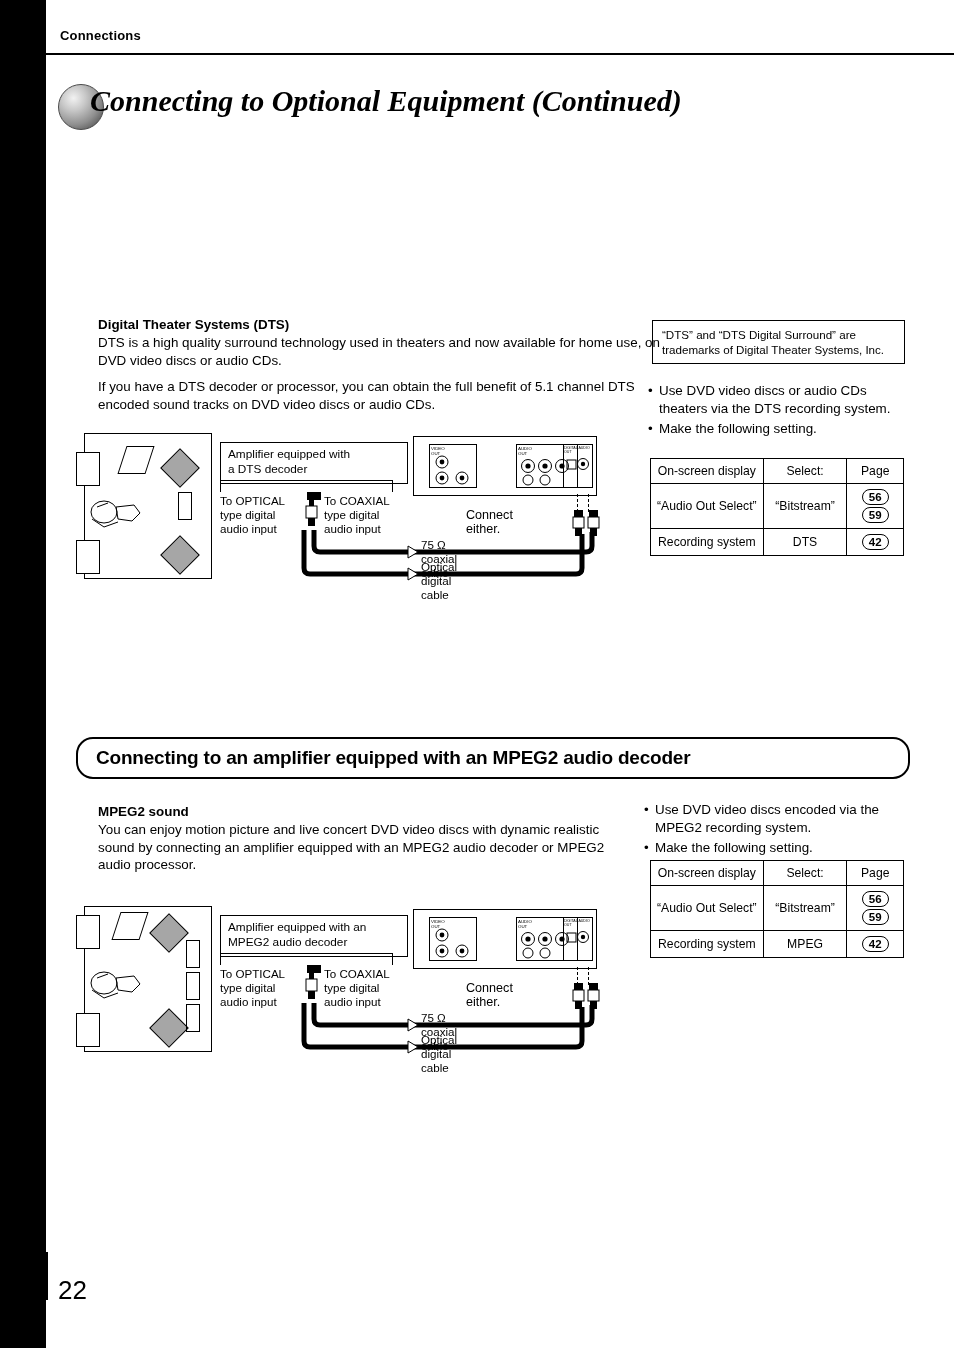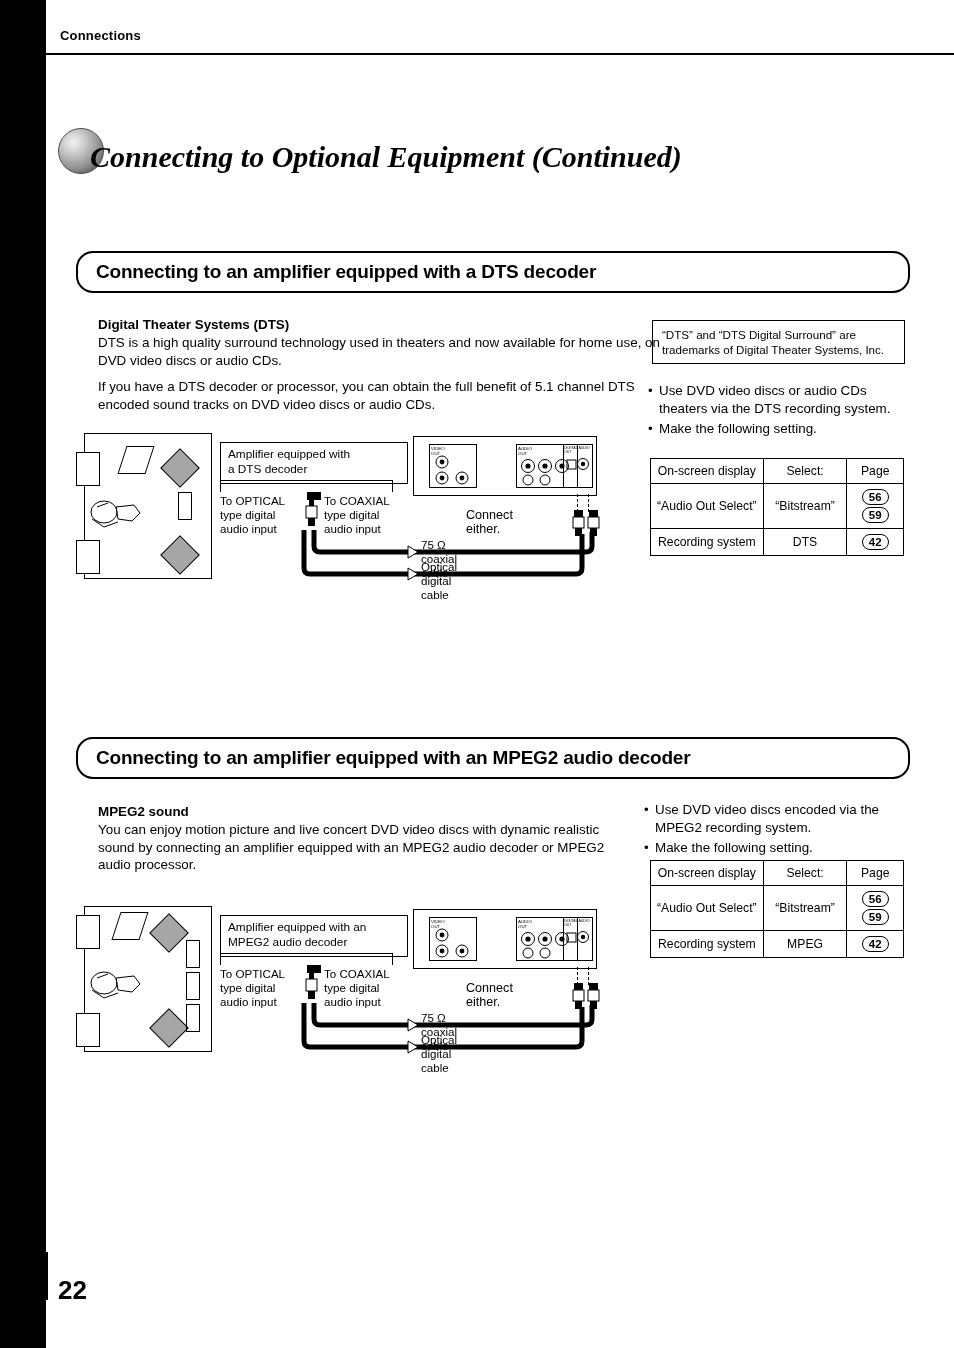--- a/index.html
+++ b/index.html
@@ -9,21 +9,21 @@
     color:#000;position:relative;overflow:hidden;
   }
   .page{position:absolute;left:0;top:0;width:840px;height:1348px;}
 
   
   .leftbar{position:absolute;left:0;top:0;width:46px;height:1348px;background:#000;}
   .headerline{position:absolute;left:46px;top:53px;width:908px;height:2px;background:#000;}
   .running-head{position:absolute;left:60px;top:28px;font-size:13px;font-weight:bold;letter-spacing:.2px;}
 
   
-  .title-wrap{position:absolute;left:58px;top:84px;display:flex;align-items:flex-end;margin-top:44px;}
+  .title-wrap{position:absolute;left:58px;top:84px;display:flex;align-items:flex-start;}
   .title-ball{width:44px;height:44px;border-radius:50%;
      background:radial-gradient(circle at 33% 30%, #f2f2f2 0%, #c9c9c9 28%, #8f8f8f 62%, #5a5a5a 85%, #3d3d3d 100%);
      border:1px solid #4a4a4a;}
   .title-text{font-family:"Liberation Serif", serif;font-size:30px;font-weight:bold;font-style:italic;margin-left:-14px;}
 
   
   .banner{position:absolute;border:2px solid #000;border-radius:17px;height:38px;
      display:flex;align-items:center;}
   .banner span{font-size:19px;font-weight:bold;margin-left:18px;letter-spacing:-.2px;}
 
@@ -49,43 +49,40 @@
   .box{position:absolute;border:1px solid #000;background:#fff;}
   .label{position:absolute;font-size:11.6px;line-height:14px;}
   .labelbox{position:absolute;border:1px solid #000;background:#fff;font-size:11.8px;line-height:15px;padding:4px 7px;}
 
   .speaker{position:absolute;border:1px solid #000;background:#fff;}
   .diamond{position:absolute;background:#a6a6a6;border:1px solid #000;transform:rotate(45deg);}
   .paral{position:absolute;background:#fff;border:1px solid #000;}
 
   
   .footer-rule{position:absolute;left:46px;bottom:48px;width:2px;height:48px;background:#000;}
-  .pageno{position:absolute;left:58px;bottom:42px;font-size:26px;font-weight:bold;}
+  .pageno{position:absolute;left:58px;bottom:42px;font-size:26px;font-weight:normal;}
 
   .rect-outline{position:absolute;border:1px solid #000;}
   .tiny{position:absolute;font-size:4.4px;line-height:5px;}
   .tinier{position:absolute;font-size:3.6px;line-height:4.2px;}
 </style>
 </head>
 <body>
 
 <div class="page">
 
   <div class="leftbar"></div>
   <div class="headerline"></div>
   <div class="running-head">Connections</div>
 
   <div class="title-wrap">
     <div class="title-ball"></div>
     <div class="title-text">Connecting to Optional Equipment (Continued)</div>
   </div>
 
-  <div class="banner" style="left:76px;top:251px;width:830px;">
-    <span>Connecting to an amplifier equipped with a DTS decoder</span>
-  </div>
 
   <div class="txt b" style="left:72px;top:316px;">Digital Theater Systems (DTS)</div>
   <div class="txt" style="left:72px;top:334px;width:580px;">DTS is a high quality surround technology used in theaters and now available for home use, on DVD video discs or audio CDs.</div>
   <div class="txt" style="left:72px;top:378px;width:580px;">If you have a DTS decoder or processor, you can obtain the full benefit of 5.1 channel DTS encoded sound tracks on DVD video discs or audio CDs.</div>
 
   <div class="tmbox" style="left:652px;top:320px;width:234px;">“DTS” and “DTS Digital Surround” are trademarks of Digital Theater Systems, Inc.</div>
 
   <div class="bullets" style="left:648px;top:382px;width:256px;">
     <div class="row">
         <div class="dot">•</div>

